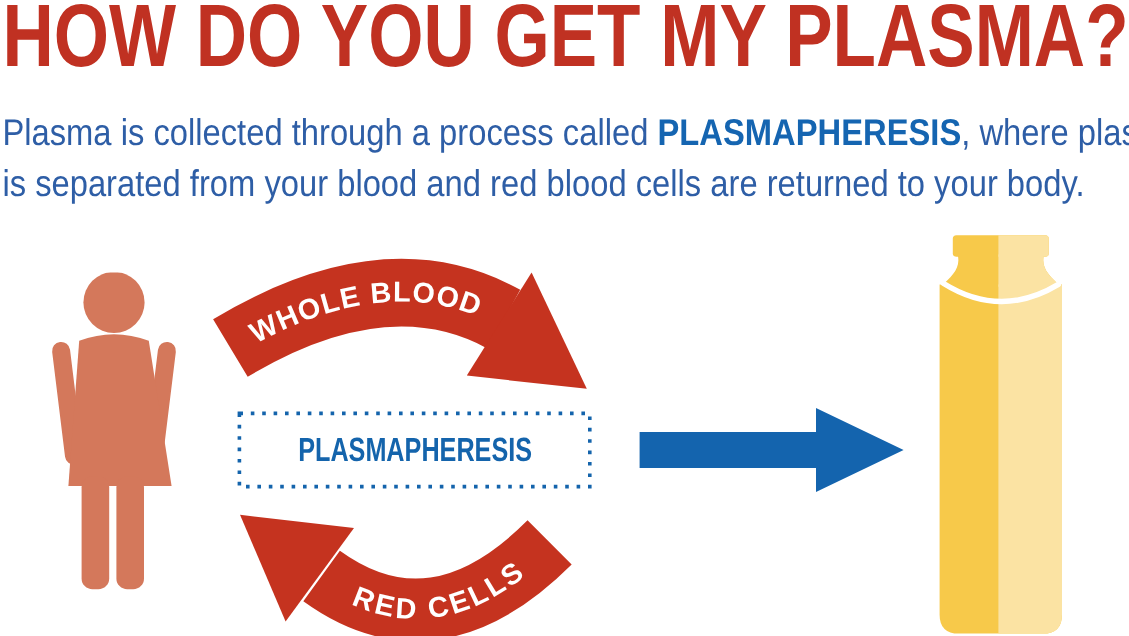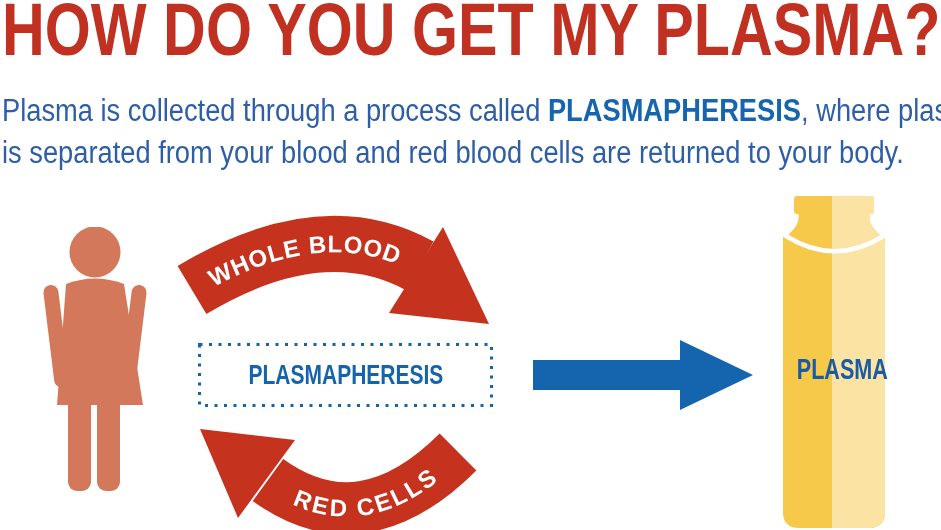--- a/index.html
+++ b/index.html
@@ -150,17 +150,14 @@
       <path class="fill-goldlight" d="M19,20 C22,32 14,38 5,47 L105,47 C96,38 88,32 91,20 Z"></path>
       <path class="fill-goldlight" d="M4,45 L106,45 L106,320 Q106,336 90,336 L20,336 Q4,336 4,320 Z"></path>
     </g>
     <path class="arc-white" d="M7,44 Q55,74 103,45"></path>
   </svg>
 
   <div class="process-label">
     <span class="squeeze">PLASMAPHERESIS</span>
   </div>
 
-  <div class="plasma-label">
-    <span class="squeeze">PLASMA</span>
-  </div>
 
 </div>
 
 </body></html>

